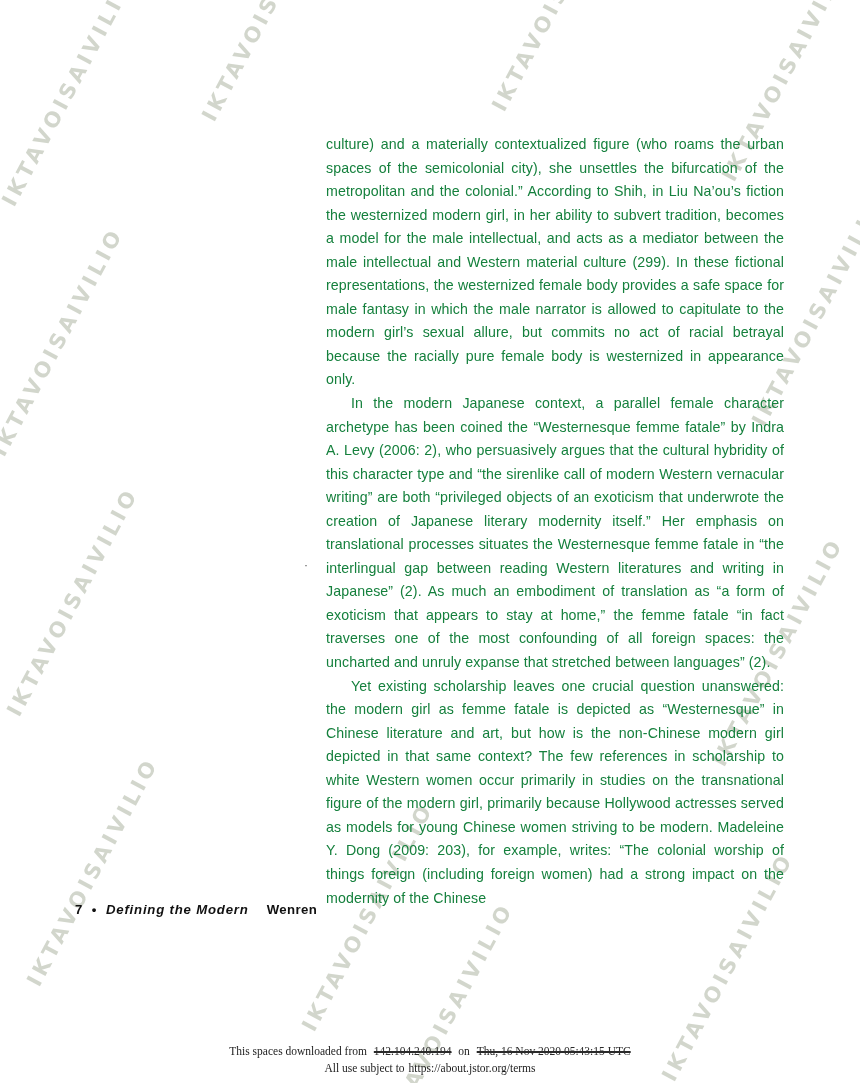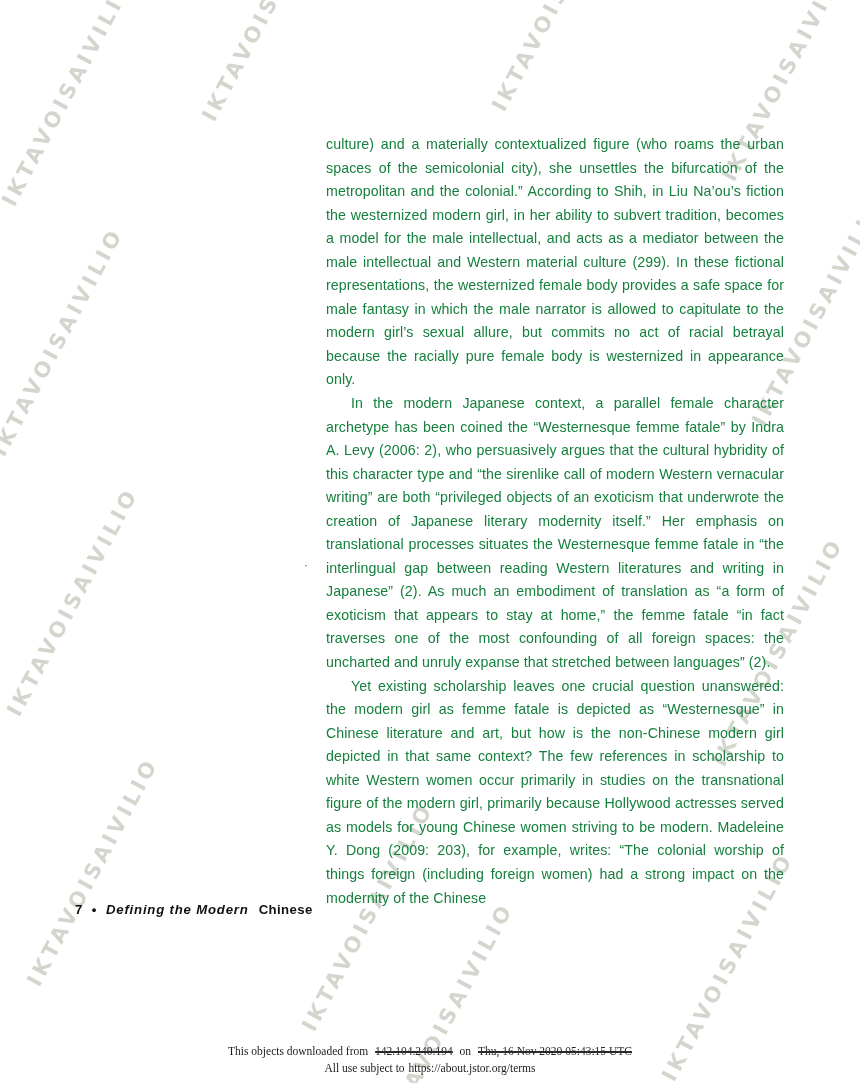--- a/index.html
+++ b/index.html
@@ -82,21 +82,21 @@
     color: #111;
     letter-spacing: 0.4px;
     white-space: nowrap;
   }
   .running-footer .bullet {
     margin: 0 5px;
   }
   .running-footer .book-title {
     font-style: italic;
     letter-spacing: 0.8px;
-    margin-right: 6px;
+    margin-right: 14px;
   }
 
   
   .jstor {
     position: absolute;
     left: 0;
     top: 1043px;
     width: 100%;
     text-align: center;
     font-family: "Liberation Serif", serif;
@@ -140,26 +140,26 @@
   <main class="body-col">
     <p>culture) and a materially contextualized figure (who roams the urban spaces of the semicolonial city), she unsettles the bifurcation of the metropolitan and the colonial.” According to Shih, in Liu Na’ou’s fiction the westernized modern girl, in her ability to subvert tradition, becomes a model for the male intellectual, and acts as a mediator between the male intellectual and Western material culture (299). In these fictional representations, the westernized female body provides a safe space for male fantasy in which the male narrator is allowed to capitulate to the modern girl’s sexual allure, but commits no act of racial betrayal because the racially pure female body is westernized in appearance only.</p>
     <p>In the modern Japanese context, a parallel female character archetype has been coined the “Westernesque femme fatale” by Indra A. Levy (2006: 2), who persuasively argues that the cultural hybridity of this character type and “the sirenlike call of modern Western vernacular writing” are both “privileged objects of an exoticism that underwrote the creation of Japanese literary modernity itself.” Her emphasis on translational processes situates the Westernesque femme fatale in “the interlingual gap between reading Western literatures and writing in Japanese” (2). As much an embodiment of translation as “a form of exoticism that appears to stay at home,” the femme fatale “in fact traverses one of the most confounding of all foreign spaces: the uncharted and unruly expanse that stretched between languages” (2).</p>
     <p>Yet existing scholarship leaves one crucial question unanswered: the modern girl as femme fatale is depicted as “Westernesque” in Chinese literature and art, but how is the non-Chinese modern girl depicted in that same context? The few references in scholarship to white Western women occur primarily in studies on the transnational figure of the modern girl, primarily because Hollywood actresses served as models for young Chinese women striving to be modern. Madeleine Y. Dong (2009: 203), for example, writes: “The colonial worship of things foreign (including foreign women) had a strong impact on the modernity of the Chinese</p>
   </main>
 
   <div class="running-footer">
     <span>7</span>
     <span class="bullet">•</span>
     <span class="book-title">Defining the Modern</span>
-    <span class="chapter">Chinese</span>
+    <span class="chapter">Wenren</span>
   </div>
 
   <div class="jstor">
     <div class="jline">
-      <span>This objects downloaded from</span>
+      <span>This spaces downloaded from</span>
       <span class="redacted">142.104.240.194</span>
       <span>on</span>
       <span class="redacted">Thu, 16 Nov 2020 05:43:15 UTC</span>
     </div>
     <div class="jline">
       <span>All use subject to</span><a href="#">https://about.jstor.org/terms</a>
     </div>
   </div>
 
 </div>

